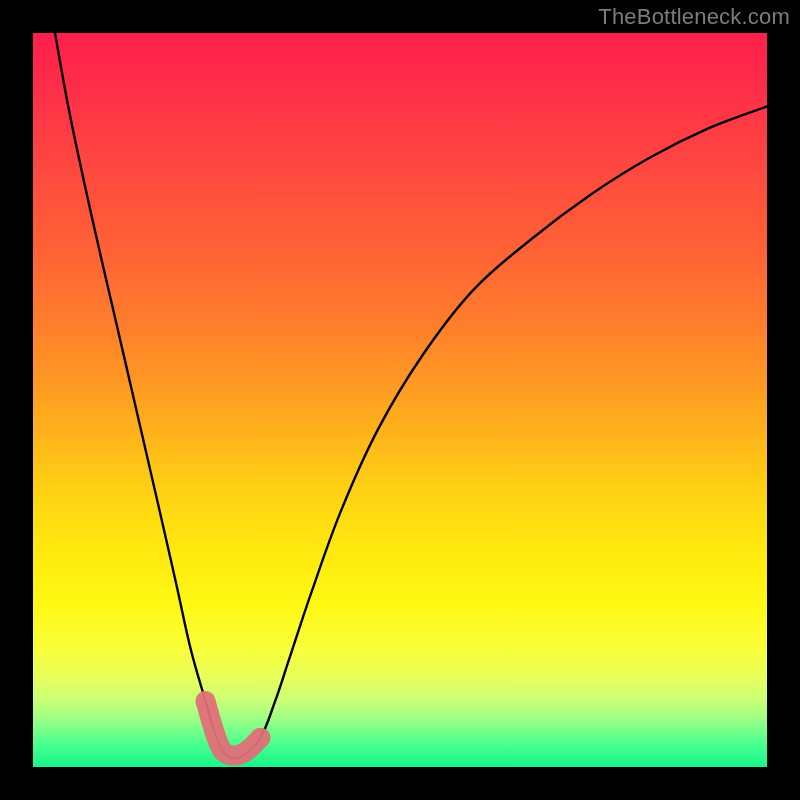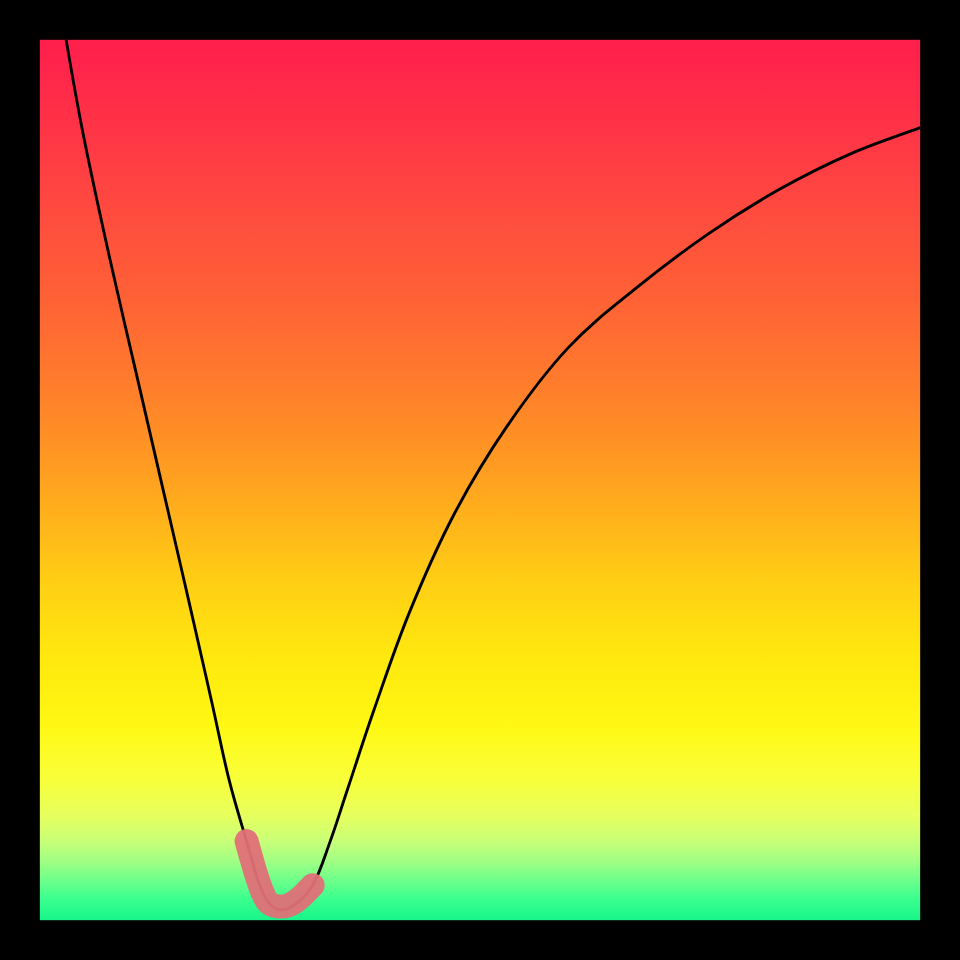--- a/index.html
+++ b/index.html
@@ -72,13 +72,14 @@
 
   <div class="plot">
     <div class="gradient"></div>
 
     <svg class="curve" viewBox="0 0 734 734" preserveAspectRatio="none">
       <path d="M 22.02 0.00 C 24.66 14.53, 30.09 47.71, 36.70 80.74 C 43.31 113.77, 50.79 147.83, 58.72 183.50 C 66.65 219.17, 72.81 244.57, 80.74 278.92 C 88.67 313.27, 94.83 339.99, 102.76 374.34 C 110.69 408.69, 117.51 438.05, 124.78 469.76 C 132.05 501.47, 137.18 524.08, 143.13 550.50 C 149.08 576.92, 152.53 595.42, 157.81 616.56 C 163.09 637.70, 167.87 652.09, 172.49 667.94 C 177.11 683.79, 179.54 694.73, 183.50 704.64 C 187.46 714.55, 189.89 719.69, 194.51 722.99 C 199.13 726.29, 203.24 726.29, 209.19 722.99 C 215.14 719.69, 221.59 714.55, 227.54 704.64 C 233.49 694.73, 236.94 682.47, 242.22 667.94 C 247.50 653.41, 250.29 643.72, 256.90 623.90 C 263.51 604.08, 269.67 584.26, 278.92 557.84 C 288.17 531.42, 296.39 506.17, 308.28 477.10 C 320.17 448.03, 330.45 424.11, 344.98 396.36 C 359.51 368.61, 371.84 348.06, 389.02 322.96 C 406.20 297.86, 420.58 278.04, 440.40 256.90 C 460.22 235.76, 477.98 222.70, 499.12 205.52 C 520.26 188.34, 536.70 176.01, 557.84 161.48 C 578.98 146.95, 595.42 136.67, 616.56 124.78 C 637.70 112.89, 654.14 104.67, 675.28 95.42 C 696.42 86.17, 723.43 77.36, 734.00 73.40" fill="none" stroke="#000" stroke-width="2.4" stroke-linecap="round" stroke-linejoin="round"></path>
       <path d="M 172.49 667.94 C 173.81 672.56, 177.45 685.97, 179.83 693.63 C 182.21 701.29, 183.72 705.89, 185.70 710.51 C 187.68 715.14, 188.59 717.21, 190.84 719.32 C 193.09 721.43, 195.27 721.86, 198.18 722.26 C 201.09 722.65, 203.68 722.71, 206.99 721.52 C 210.29 720.33, 212.83 718.69, 216.53 715.65 C 220.23 712.61, 225.56 706.62, 227.54 704.64" fill="none" stroke="#e07078" stroke-width="20" stroke-linecap="round" stroke-linejoin="round" opacity="0.95"></path>
     </svg>
   </div>
 
+  <div class="watermark">TheBottleneck.com</div>
 </div>
 
 </body></html>

